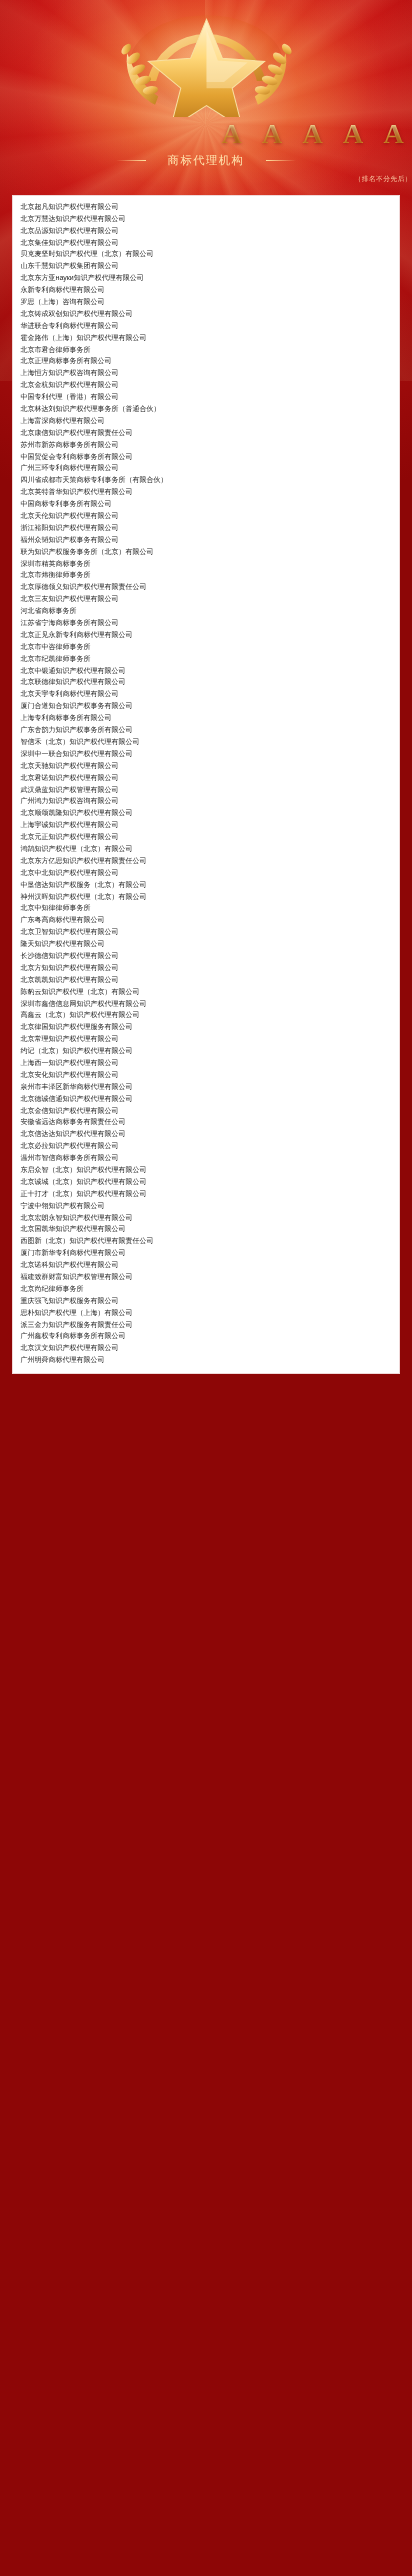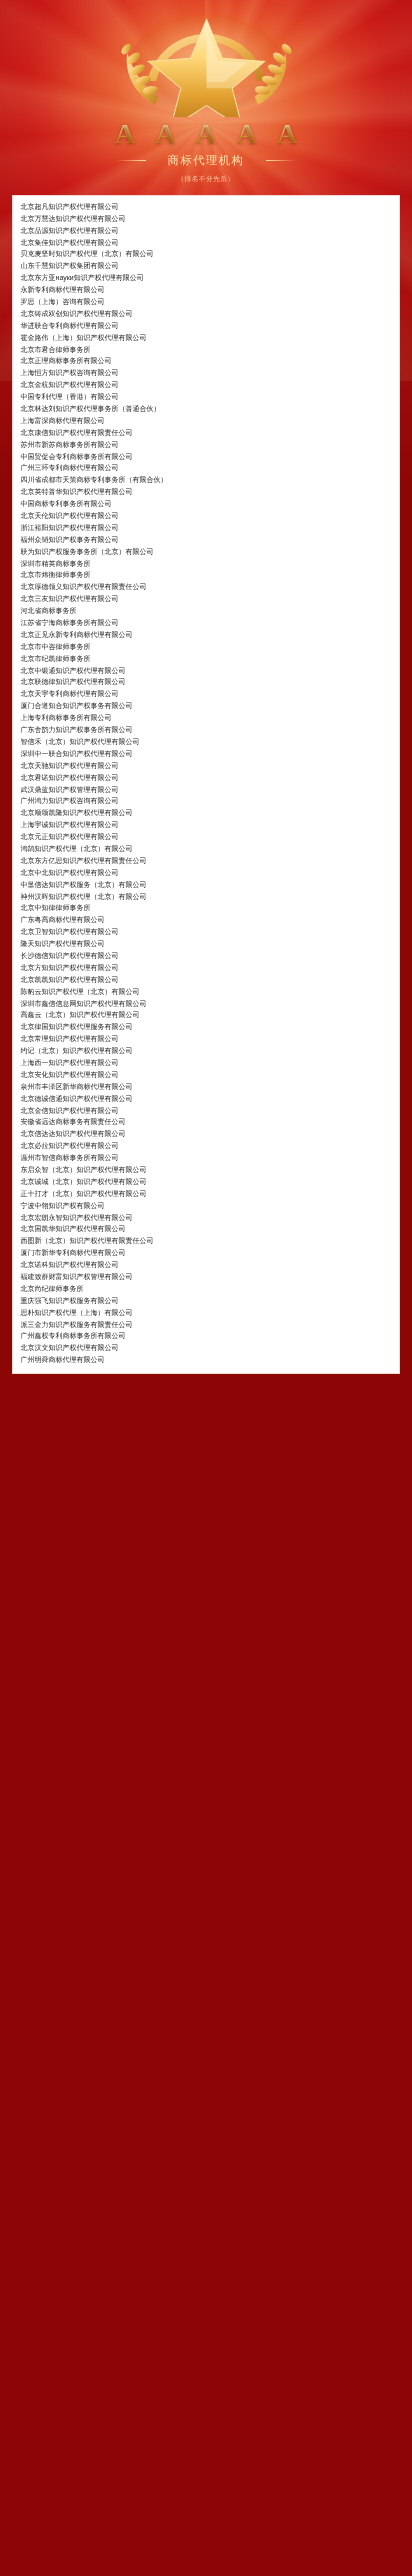--- a/index.html
+++ b/index.html
@@ -61,21 +61,21 @@
     margin-left: -185px;
     width: 371px; height: 268px;
     background: radial-gradient(ellipse at 50% 45%, rgba(255,235,190,0.45) 0%, rgba(255,160,70,0.22) 35%, rgba(200,30,20,0) 70%);
     pointer-events: none;
   }
 
   
   .header {
     position: relative;
     padding-top: 9.3px;
-    text-align: center;
+    text-align: right;
     z-index: 3;
   }
   .emblem {
     position: relative;
     width: 227px;
     height: 108px;
     margin: 0 auto;
   }
   .emblem svg { display: block; width: 227px; height: 108px; }
 

